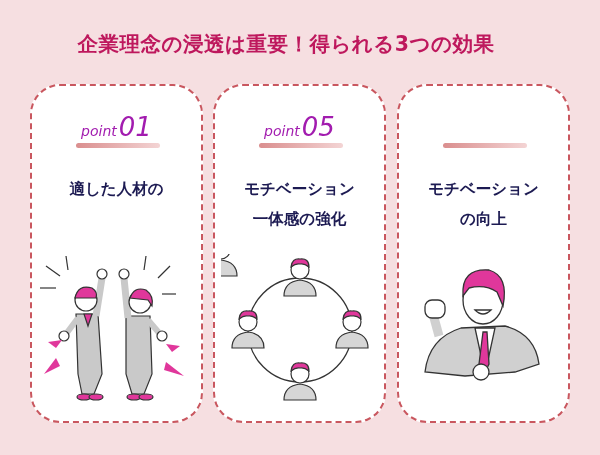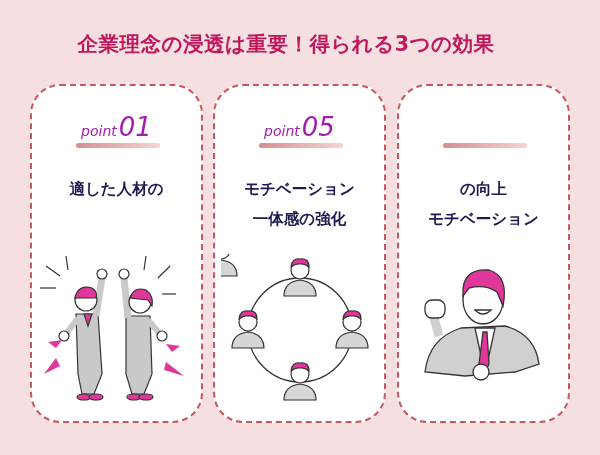--- a/index.html
+++ b/index.html
@@ -94,22 +94,22 @@
     <use href="#p" x="79" y="20"></use>
     <use href="#p" x="27" y="72"></use>
     <use href="#p" x="131" y="72"></use>
     <use href="#p" x="79" y="124"></use>
   </svg>
 </div>
 
 <div class="card c3">
   <div class="brush"></div>
   <div class="heading">
+    <div>モチベーション</div>
     <div>の向上</div>
-    <div>モチベーション</div>
   </div>
   <svg class="illus" viewBox="0 0 158 150">
     <g stroke="#333" stroke-width="1.3">
       <path d="M20 118 Q24 84 56 74 L100 72 Q130 80 134 110 L110 118 L60 122 Z" fill="#d0d0d0"></path>
       <path d="M70 74 L80 120 L90 74 Z" fill="#fff"></path>
       <path d="M78 78 L74 110 L80 118 L84 110 L82 78 Z" fill="#e0379b"></path>
       <ellipse cx="78" cy="46" rx="20" ry="24" fill="#fff"></ellipse>
       <path d="M58 42 Q56 14 84 16 Q104 22 98 52 L92 38 Q80 30 64 34 Z" fill="#e0379b"></path>
       <path d="M70 56 Q78 64 86 56 Z" fill="#fff"></path>
       <path d="M34 82 L28 60" stroke-width="9" stroke="#d0d0d0"></path>

